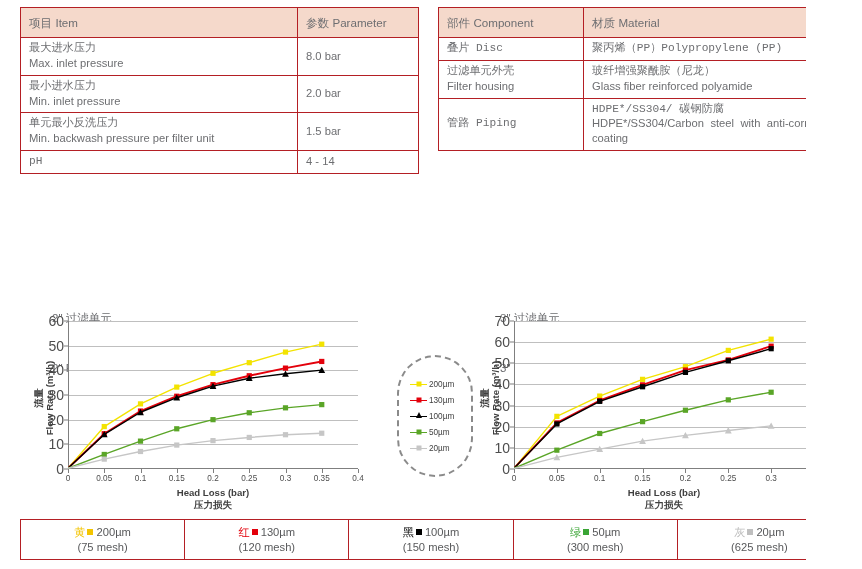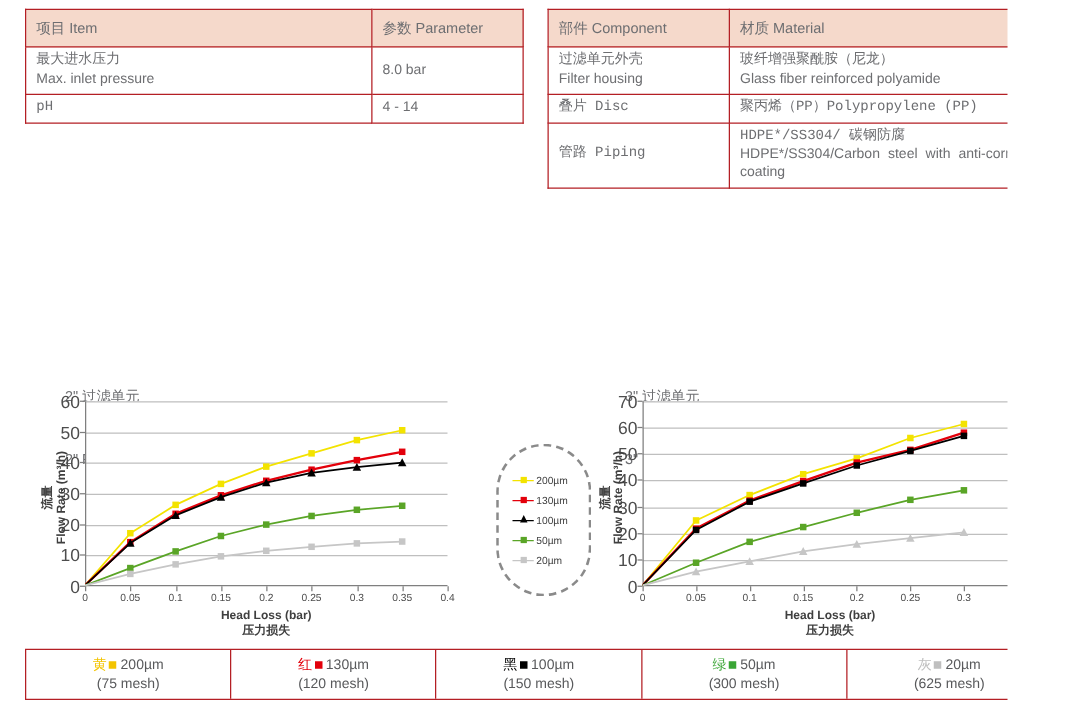--- a/index.html
+++ b/index.html
@@ -229,20 +229,34 @@
     <tbody id="spec-body">
         <tr>
           <td>
             <span class="cn">最大进水压力</span>
             <span class="en">Max. inlet pressure</span>
           </td>
           <td>8.0 bar</td>
         </tr>
         <tr>
           <td>
+            <span class="cn">最小进水压力</span>
+            <span class="en">Min. inlet pressure</span>
+          </td>
+          <td>2.0 bar</td>
+        </tr>
+        <tr>
+          <td>
+            <span class="cn">单元最小反洗压力</span>
+            <span class="en">Min. backwash pressure per filter unit</span>
+          </td>
+          <td>1.5 bar</td>
+        </tr>
+        <tr>
+          <td>
             <span class="cn">pH</span>
           </td>
           <td>4 - 14</td>
         </tr>
       </tbody>
   </table>
 
   <table class="spec" id="table-right">
     <colgroup>
         <col class="c1">
@@ -250,34 +264,34 @@
       </colgroup>
     <thead>
       <tr>
         <th>部件 Component</th>
         <th>材质 Material</th>
       </tr>
     </thead>
     <tbody id="material-body">
         <tr>
           <td>
+            <span class="cn">叠片 Disc</span>
+          </td>
+          <td>
+            <span class="cn">聚丙烯（PP）Polypropylene (PP)</span>
+          </td>
+        </tr>
+        <tr>
+          <td>
             <span class="cn">过滤单元外壳</span>
             <span class="en">Filter housing</span>
           </td>
           <td>
             <span class="cn">玻纤增强聚酰胺（尼龙）</span>
             <span class="en justified">Glass fiber reinforced polyamide</span>
-          </td>
-        </tr>
-        <tr>
-          <td>
-            <span class="cn">叠片 Disc</span>
-          </td>
-          <td>
-            <span class="cn">聚丙烯（PP）Polypropylene (PP)</span>
           </td>
         </tr>
         <tr>
           <td>
             <span class="cn">管路 Piping</span>
           </td>
           <td>
             <span class="cn">HDPE*/SS304/ 碳钢防腐</span>
             <span class="en justified">HDPE*/SS304/Carbon steel with anti-corrosive coating</span>
           </td>

